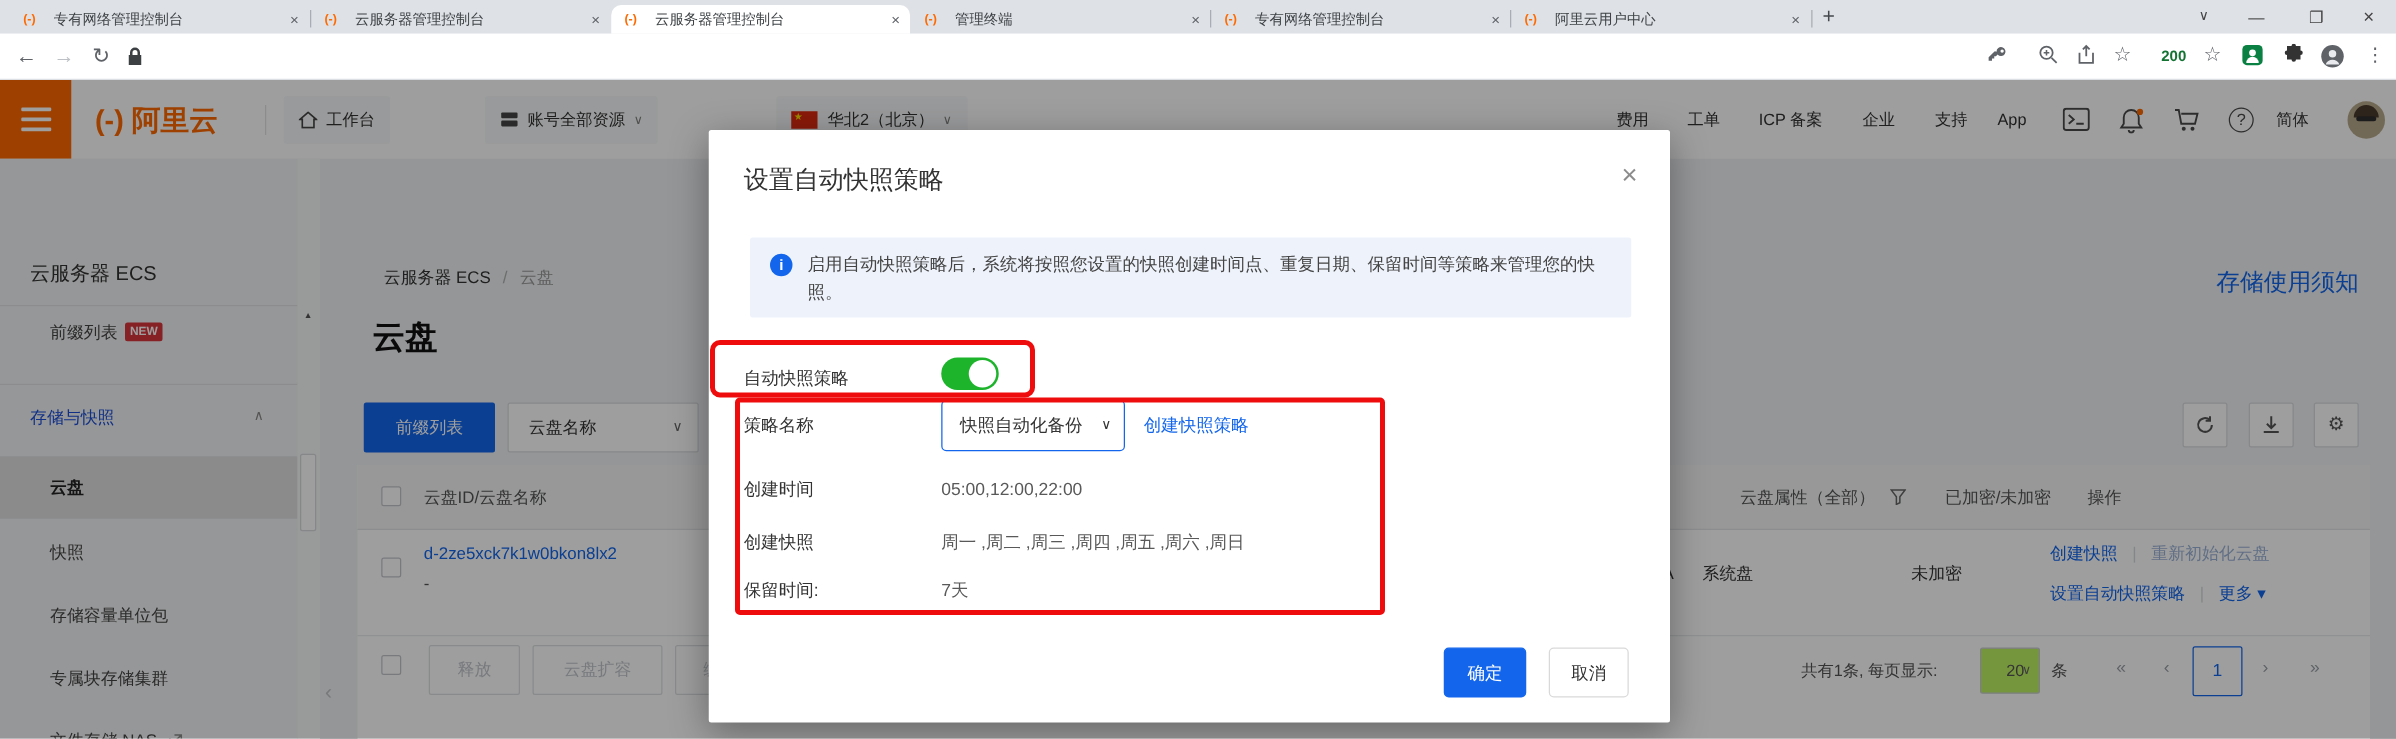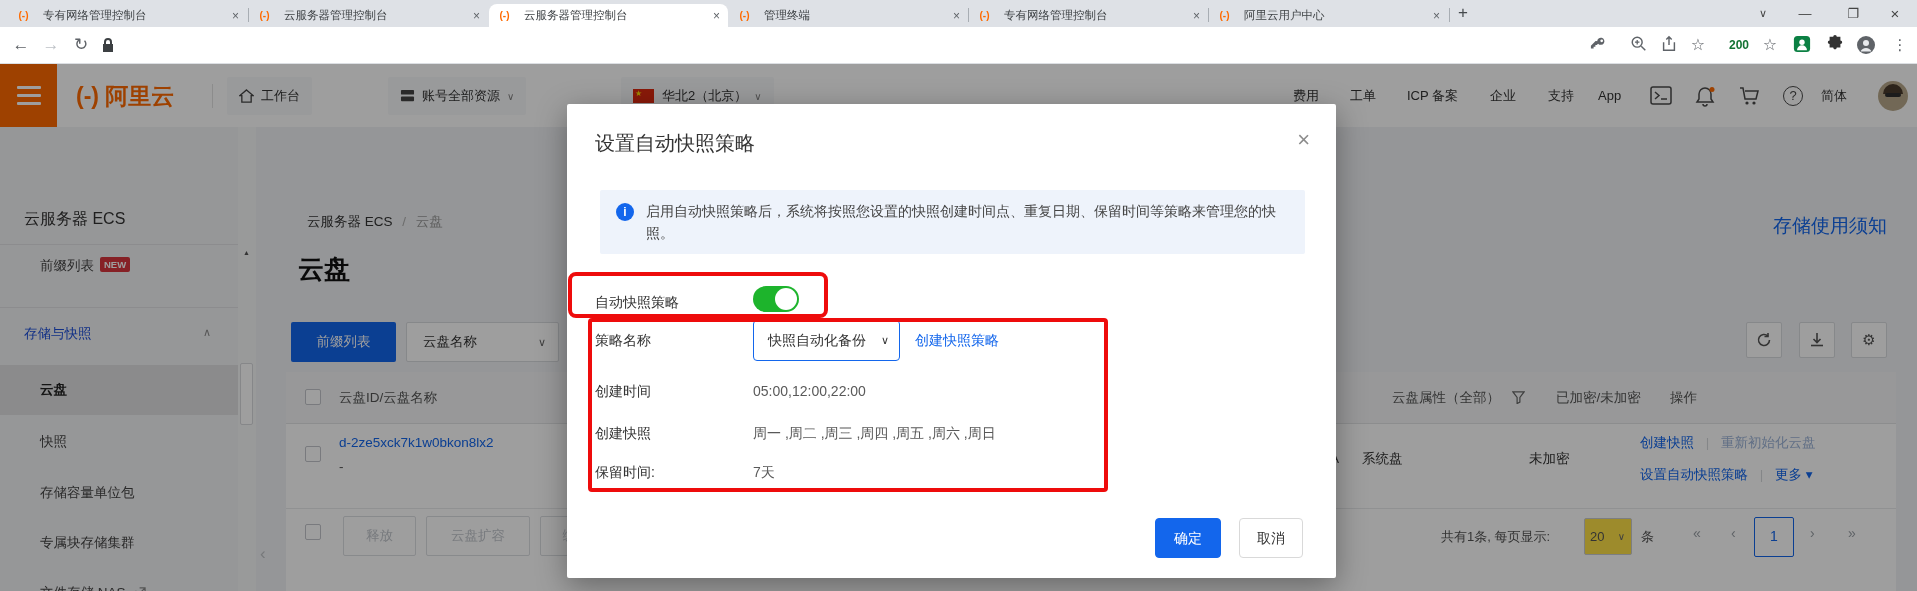--- a/index.html
+++ b/index.html
@@ -334,21 +334,21 @@
         </span>
         <div class="t" style="left:30px;top:381px;width:1610px;height:1px;background:#e8eaec"></div>
       </div>
 
       <span class="ckbox" style="left:49px;top:397px"></span>
       <div class="btn-ghost" style="left:87px;top:389px;width:73px">释放</div>
       <div class="btn-ghost" style="left:170px;top:389px;width:104px">云盘扩容</div>
       <div class="btn-ghost" style="left:284px;top:389px;width:72px">编辑</div>
 
       <div class="t" style="left:1185px;top:401px;font-size:13px;color:#555">共有1条, 每页显示:</div>
-      <div class="t" style="left:1328px;top:391px;width:48px;height:37px;border:1px solid #c9ccd1;border-radius:2px;background:#fde047;font-size:13px;color:#555;line-height:35px;padding-left:5px">
+      <div class="t" style="left:1328px;top:391px;width:48px;height:37px;border:1px solid #c9ccd1;border-radius:2px;background:#bef264;font-size:13px;color:#555;line-height:35px;padding-left:20px">
         <span>20</span>
         <span class="t" style="right:6px;top:0;font-size:10px;color:#666">∨</span>
       </div>
       <div class="t" style="left:1385px;top:401px;font-size:13px;color:#555">条</div>
       <div class="pgar" style="left:1437px">«</div>
       <div class="pgar" style="left:1475px">‹</div>
       <div class="t" style="left:1498px;top:390px;width:40px;height:40px;border:1.5px solid #1366ec;border-radius:2px;background:#fff;color:#1366ec;font-size:14px;text-align:center;line-height:37px">1</div>
       <div class="pgar" style="left:1554px">›</div>
       <div class="pgar" style="left:1592px">»</div>
     </div>

